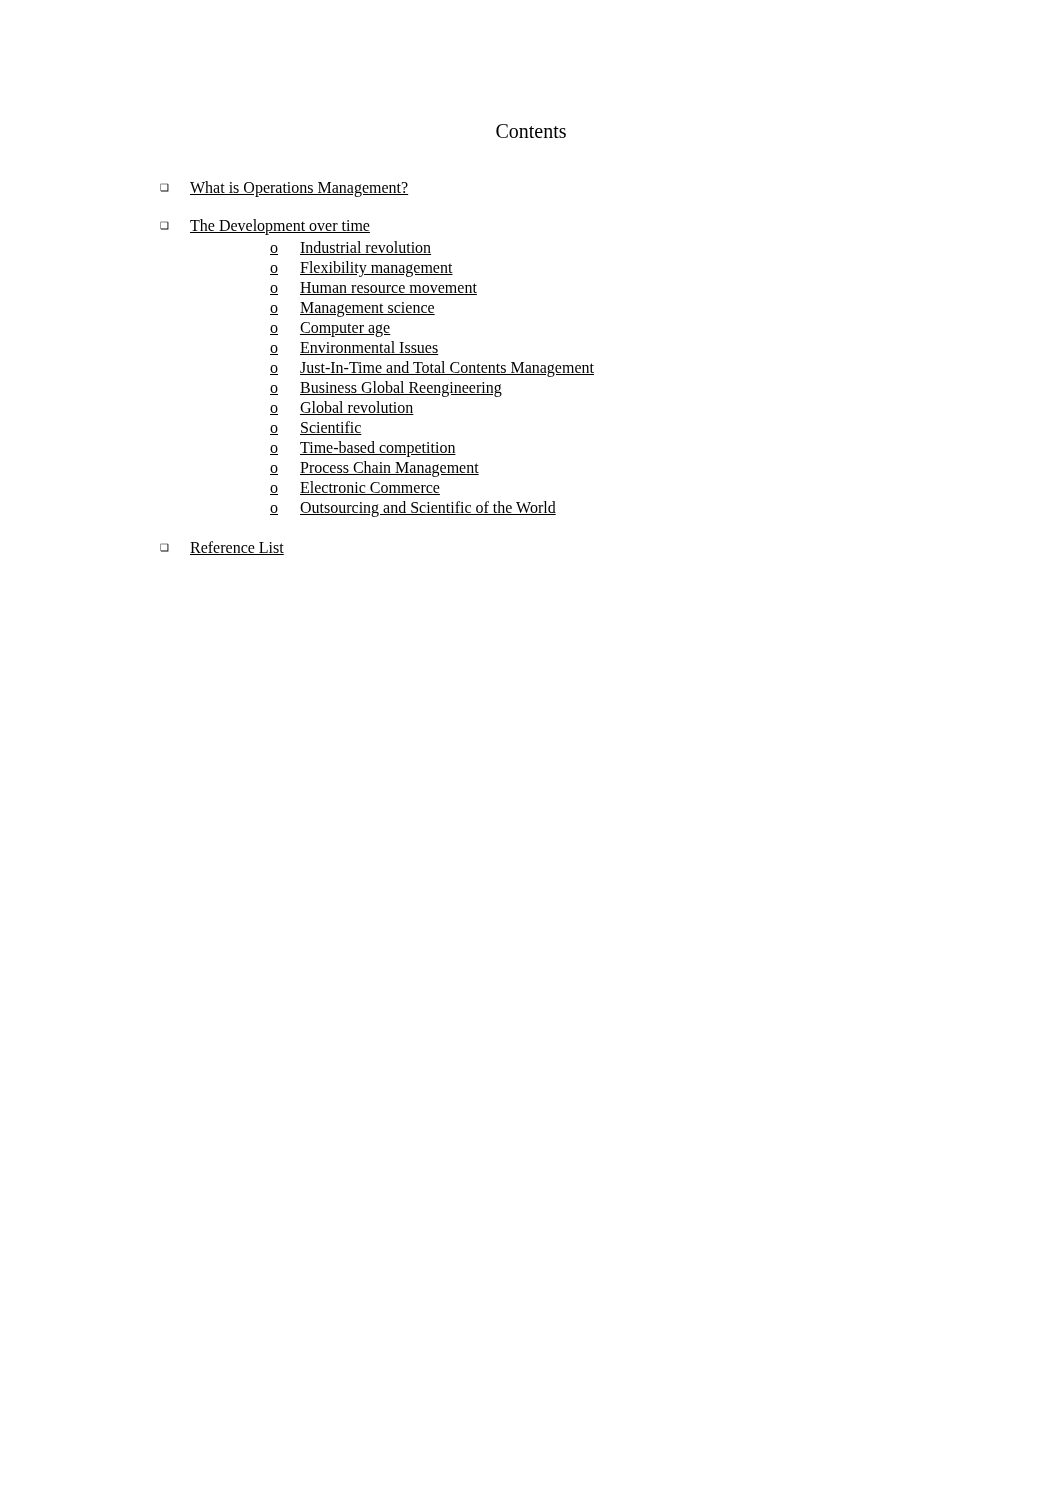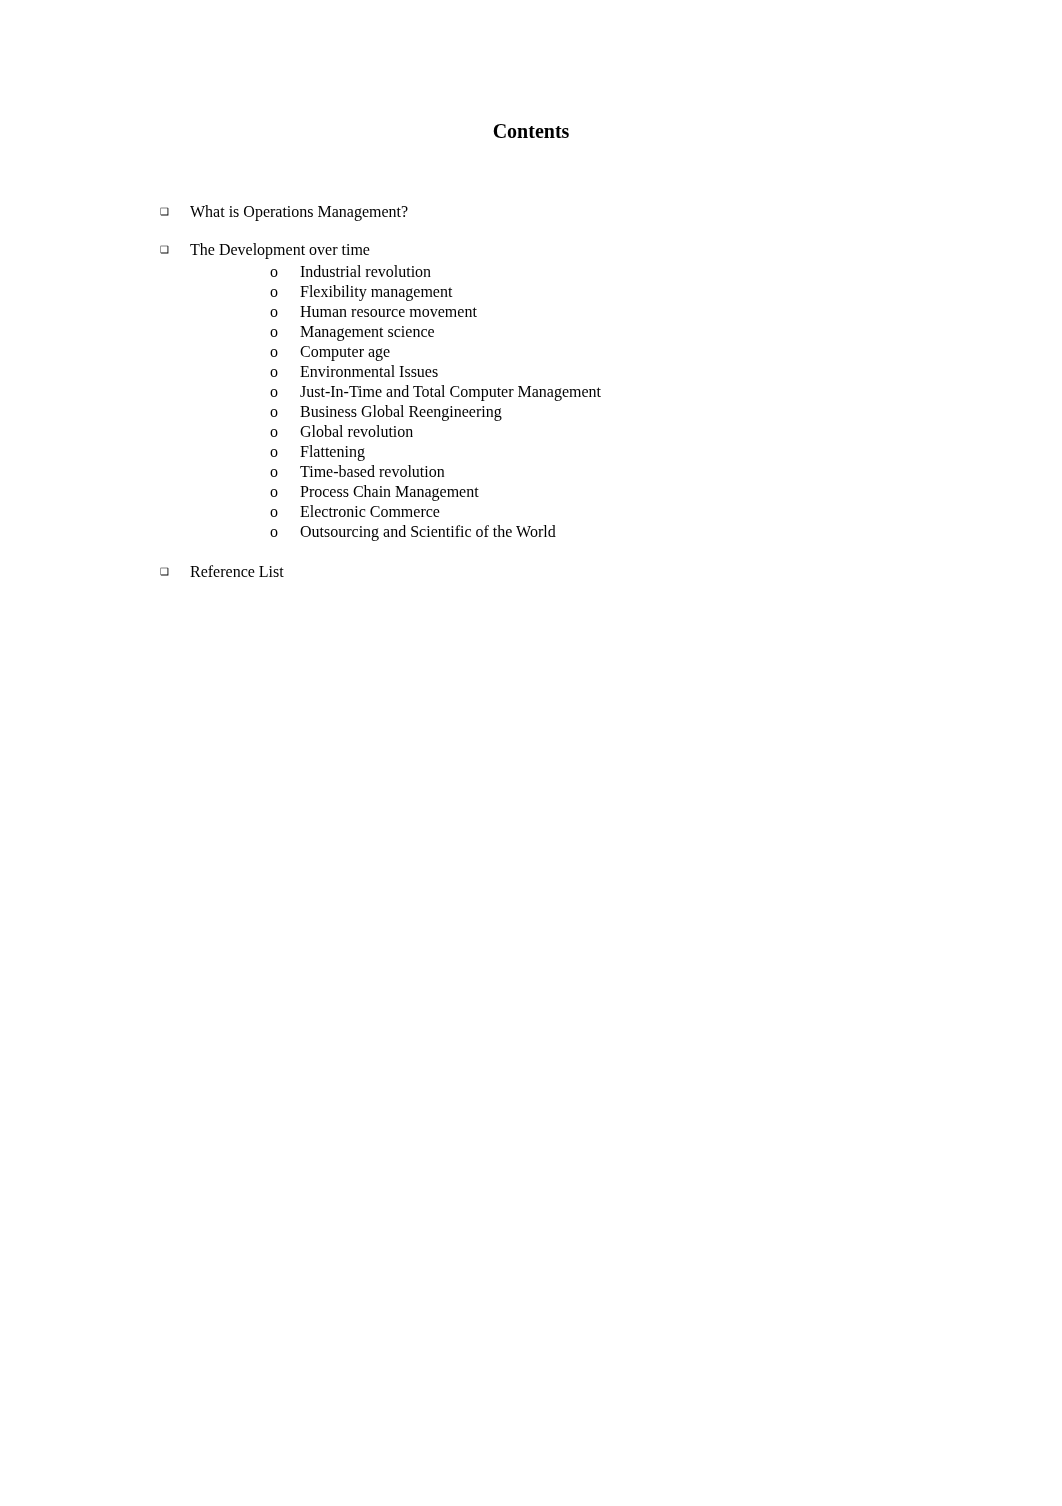--- a/index.html
+++ b/index.html
@@ -14,22 +14,22 @@
       font-size: 16px;
       color: #000000;
       width: 1062px;
       min-height: 1506px;
       padding: 120px 160px;
     }
 
     .page-title {
       text-align: center;
       font-size: 20px;
-      font-weight: bold;
-      margin-bottom: 60px;
+      font-weight: normal;
+      margin-bottom: 36px;
     }
 
     .toc-list {
       list-style: none;
       padding: 0;
     }
 
     .toc-list > li {
       display: flex;
       align-items: flex-start;
@@ -39,20 +39,21 @@
 
     .bullet-char {
       min-width: 30px;
       font-size: 10px;
       padding-top: 3px;
       display: inline-block;
     }
 
     .toc-item-text {
       flex: 1;
+      text-decoration: underline;
     }
 
     .sub-list {
       list-style: none;
       padding: 0;
       margin-top: 4px;
     }
 
     .sub-list li {
       display: flex;
@@ -98,37 +99,37 @@
           <li>
             <span class="sub-bullet">o</span>
             <span>Computer age</span>
           </li>
           <li>
             <span class="sub-bullet">o</span>
             <span>Environmental Issues</span>
           </li>
           <li>
             <span class="sub-bullet">o</span>
-            <span>Just-In-Time and Total Computer Management</span>
+            <span>Just-In-Time and Total Contents Management</span>
           </li>
           <li>
             <span class="sub-bullet">o</span>
             <span>Business Global Reengineering</span>
           </li>
           <li>
             <span class="sub-bullet">o</span>
             <span>Global revolution</span>
           </li>
           <li>
             <span class="sub-bullet">o</span>
-            <span>Flattening</span>
+            <span>Scientific</span>
           </li>
           <li>
             <span class="sub-bullet">o</span>
-            <span>Time-based revolution</span>
+            <span>Time-based competition</span>
           </li>
           <li>
             <span class="sub-bullet">o</span>
             <span>Process Chain Management</span>
           </li>
           <li>
             <span class="sub-bullet">o</span>
             <span>Electronic Commerce</span>
           </li>
           <li>

